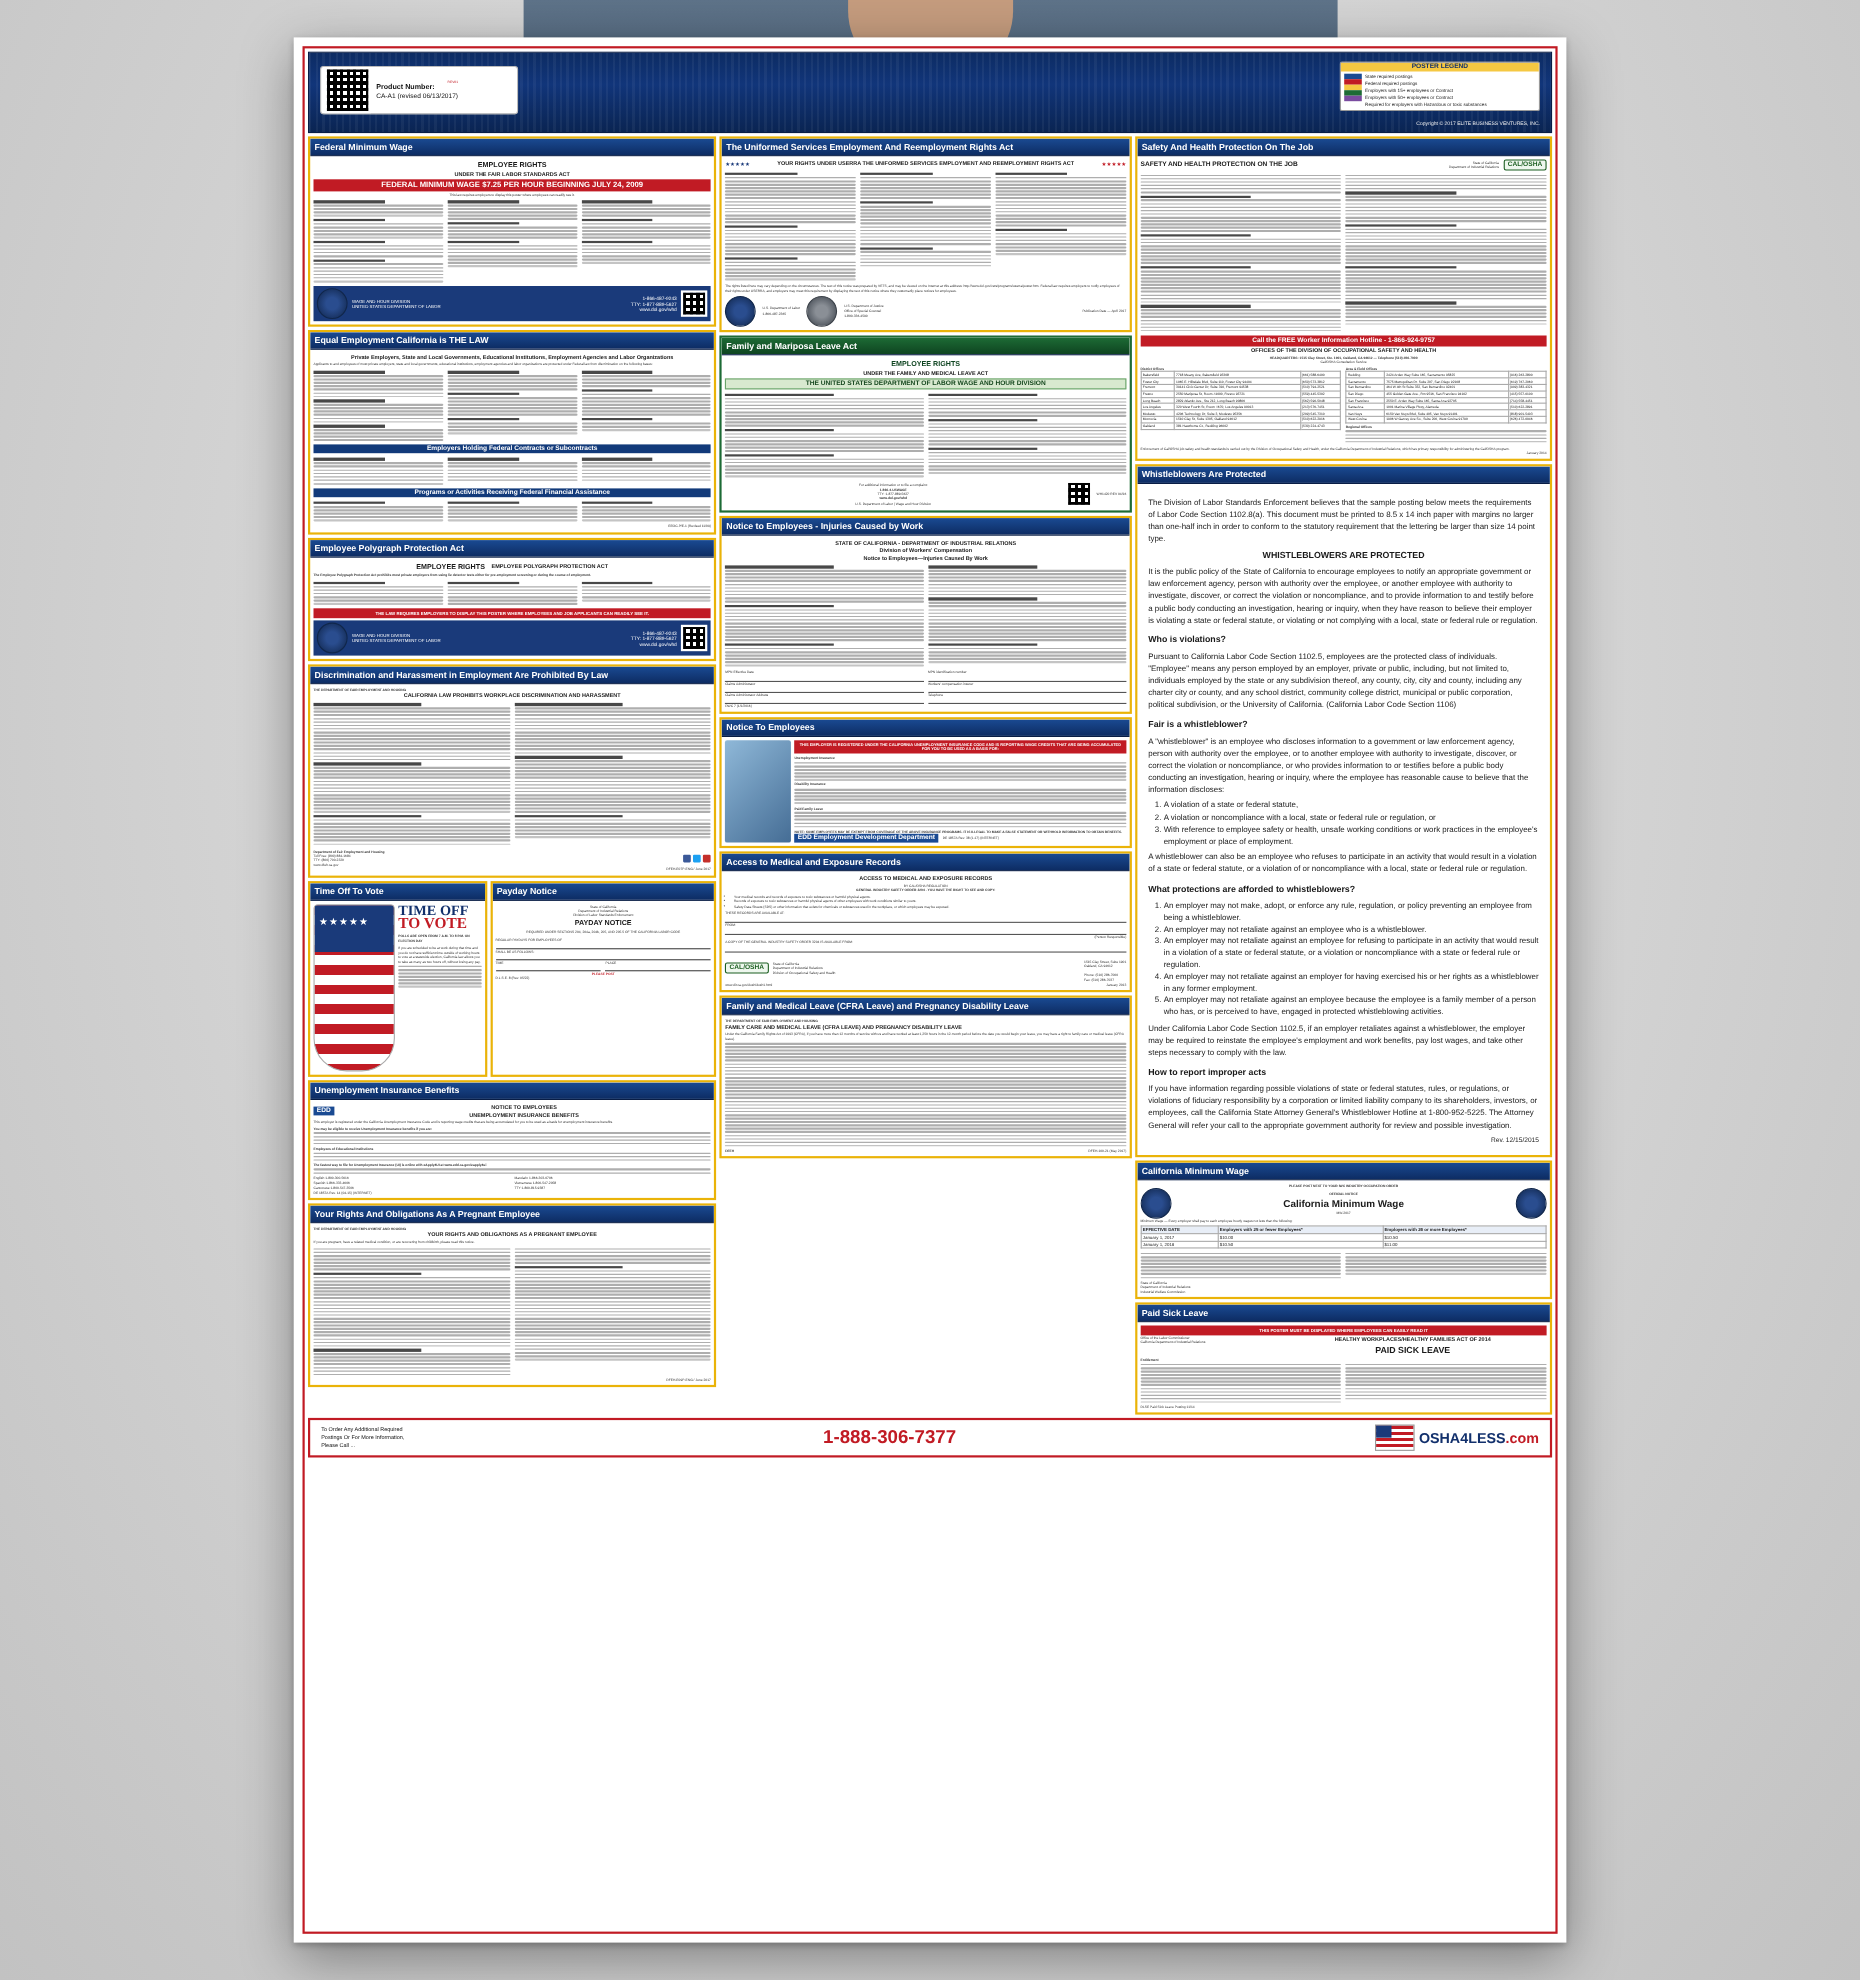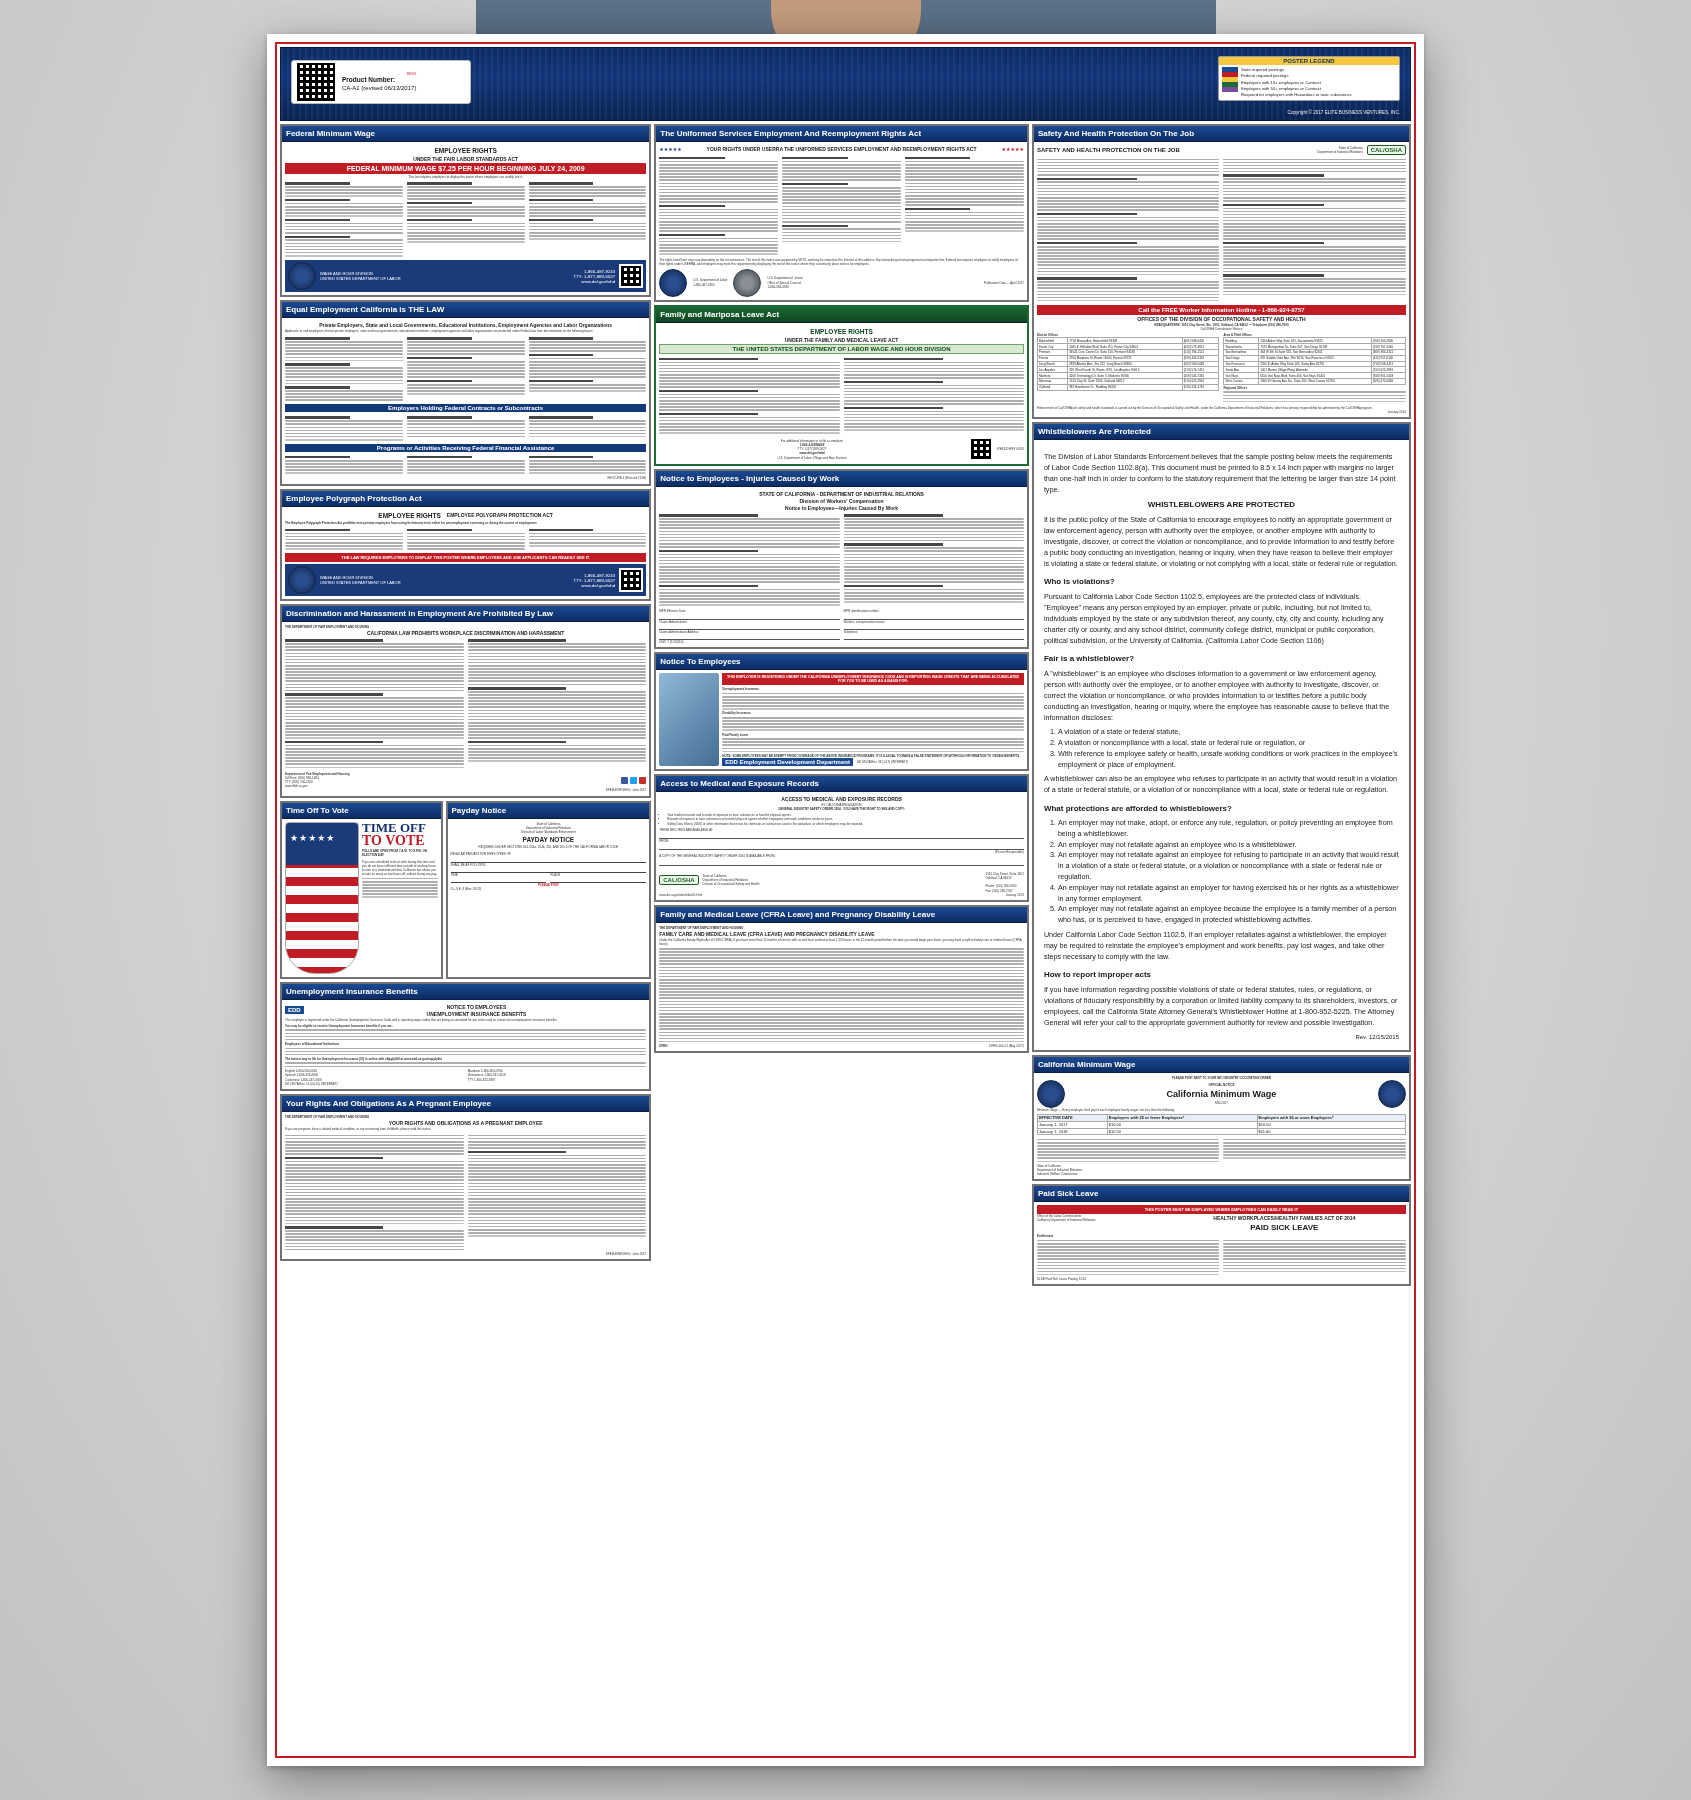--- a/index.html
+++ b/index.html
@@ -105,21 +105,21 @@
   .copyr{position:absolute;right:10px;top:62px;font-size:4.6px;color:#eee;z-index:3;}
 
   
   .cols{display:flex;gap:3px;margin-top:3px;}
   .col{display:flex;flex-direction:column;gap:3px;}
   .col1{width:33%;}
   .col2{width:33.3%;}
   .col3{width:33.7%;}
 
   .box{
-    border:2px solid #737373;background:#fff;position:relative;overflow:hidden;
+    border:2px solid #eab308;background:#fff;position:relative;overflow:hidden;
   }
   .bh{
     background:linear-gradient(180deg,#1a4a92,#0d2c63);
     color:#fff;font-weight:bold;font-size:8px;padding:3px 4px;
     border-bottom:1px solid #081d45;
   }
   .bh.grn{background:linear-gradient(180deg,#1d6b35,#0e4420);}
   .bbody{padding:3px;}
   .sub{font-size:6.5px;font-weight:bold;text-align:center;margin:2px 0;}
   .sub2{font-size:5px;font-weight:bold;text-align:center;margin:1px 0;}
@@ -1533,15 +1533,29 @@
                   <div class="tl s"></div>
             </div>
           </div>
           <div class="tiny">DLSE Paid Sick Leave Posting 11/14</div>
         </div>
       </div>
 
     </div>
   </div>
 
+  <div class="footer">
+    <div class="foot-note">
+      <div>To Order Any Additional Required</div>
+      <div>Postings Or For More Information,</div>
+      <div>Please Call ...</div>
+    </div>
+    <div class="foot-phone">1-888-306-7377</div>
+    <div style="display:flex;align-items:center;gap:4px;">
+      <div class="flagbox"></div>
+      <div class="foot-logo">
+        <span style="color:#12306c;">OSHA4LESS</span><span>.com</span>
+      </div>
+    </div>
+  </div>
 
  </div>
 </div>
 
 </body></html>

